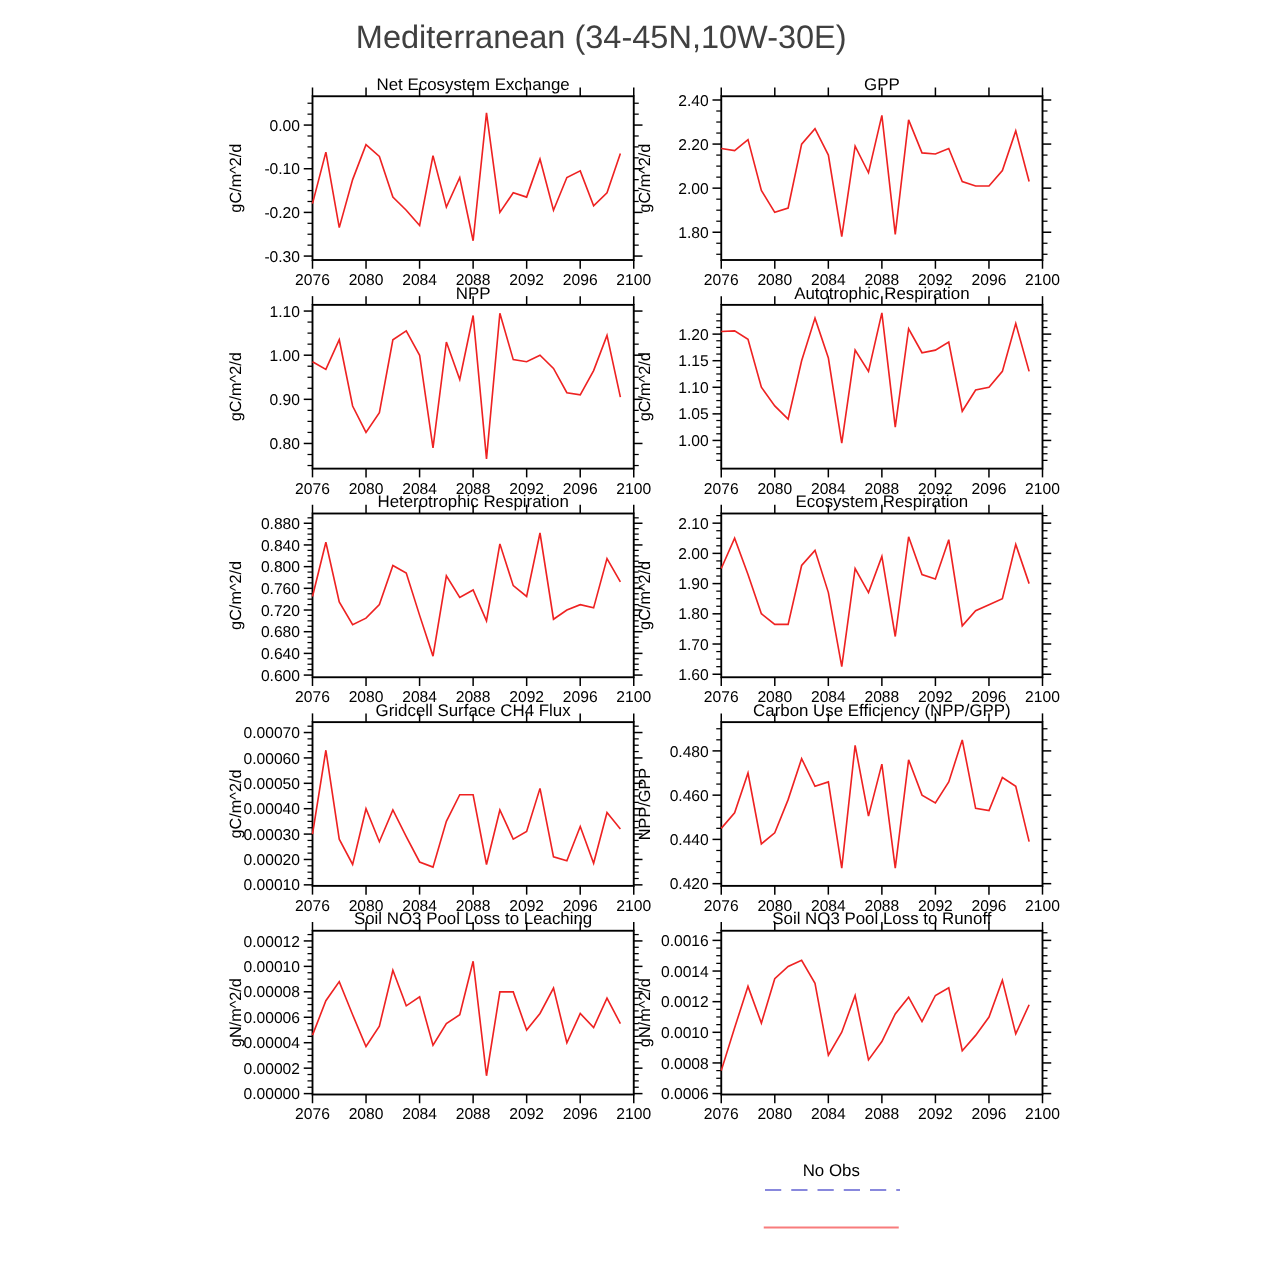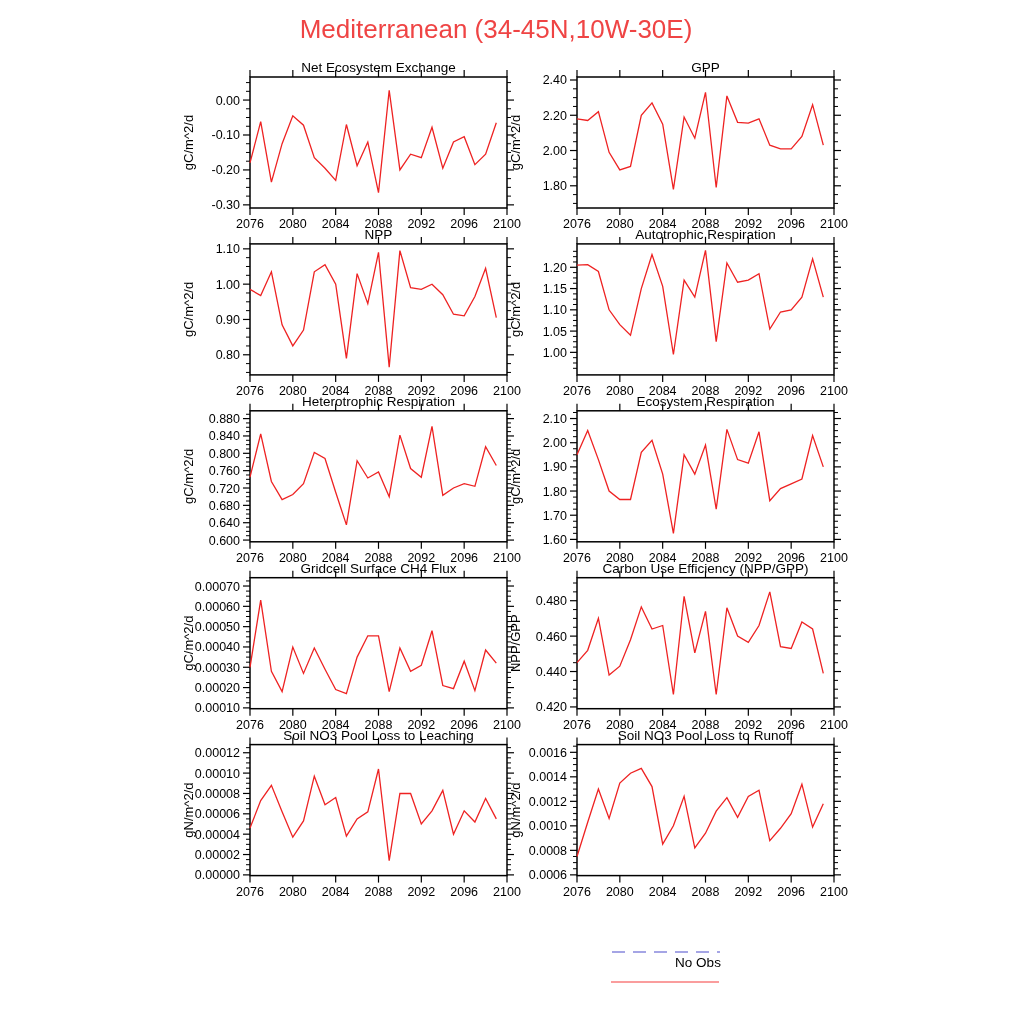--- a/index.html
+++ b/index.html
@@ -1,22 +1,22 @@
 <!DOCTYPE html>
 <html><head>
 <meta charset="utf-8">
 <style>
   html,body{margin:0;padding:0;background:#fff;}
   #canvas{
     position:relative;width:1024px;height:1024px;background:#ffffff;
     font-family:"Liberation Sans",sans-serif;color:#000;overflow:hidden;
   }
   #page-title{
-    position:absolute;left:496px;top:14px;transform:translateX(-50%);
-    font-size:26px;white-space:nowrap;color:#ef4444;
+    position:absolute;left:481px;top:14px;transform:translateX(-50%);
+    font-size:26px;white-space:nowrap;color:#404040;
   }
   #plot-layer{position:absolute;left:0;top:0;}
   .legend-label{
     position:absolute;transform:translateX(-50%);white-space:nowrap;
     font-size:13.5px;color:#000;
   }
   .legend-line{position:absolute;}
 </style>
 </head>
 <body>
@@ -763,21 +763,21 @@
         <line x1="573" y1="758.4475210477082" x2="577" y2="758.4475210477082" stroke="#000000" stroke-width="1"></line>
         <line x1="834" y1="758.4475210477082" x2="838" y2="758.4475210477082" stroke="#000000" stroke-width="1"></line>
         <line x1="573" y1="746.1930776426567" x2="577" y2="746.1930776426567" stroke="#000000" stroke-width="1"></line>
         <line x1="834" y1="746.1930776426567" x2="838" y2="746.1930776426567" stroke="#000000" stroke-width="1"></line>
         <text x="705.5" y="739.6" fill="#000000" font-size="13.5" text-anchor="middle" font-family="&quot;Liberation Sans&quot;,sans-serif">Soil NO3 Pool Loss to Runoff</text>
         <text x="520" y="810.1" fill="#000000" font-size="13" text-anchor="middle" font-family="&quot;Liberation Sans&quot;,sans-serif" transform="rotate(-90 520 810.1)">gN/m^2/d</text>
         <polyline points="577.0,856.5 587.7,822.2 598.4,789.1 609.1,818.5 619.8,783.0 630.5,773.2 641.3,768.3 652.0,786.6 662.7,844.2 673.4,825.8 684.1,796.4 694.8,847.9 705.5,833.2 716.2,811.1 726.9,797.7 737.6,817.3 748.3,796.4 759.0,790.3 769.8,840.6 780.5,828.3 791.2,813.6 801.9,784.2 812.6,827.1 823.3,803.8" fill="none" stroke="#ee2222" stroke-width="1.3" stroke-linejoin="miter"></polyline>
       </g>
     </svg>
 
-  <div class="legend-label" style="left:698px;top:929px;margin-top:26px;">No Obs</div>
+  <div class="legend-label" style="left:665px;top:929px;">No Obs</div>
 
   <svg class="legend-line" style="left:611px;top:948px;" width="110" height="8">
     <line x1="1" y1="4" x2="109" y2="4" stroke-width="1.6" stroke-dasharray="13 8" stroke="#8888dd"></line>
   </svg>
 
 
   <svg class="legend-line" style="left:610px;top:978px;" width="110" height="8">
     <line x1="1" y1="4" x2="109" y2="4" stroke-width="1.6" stroke="#f87c7c"></line>
   </svg>
 </div>

